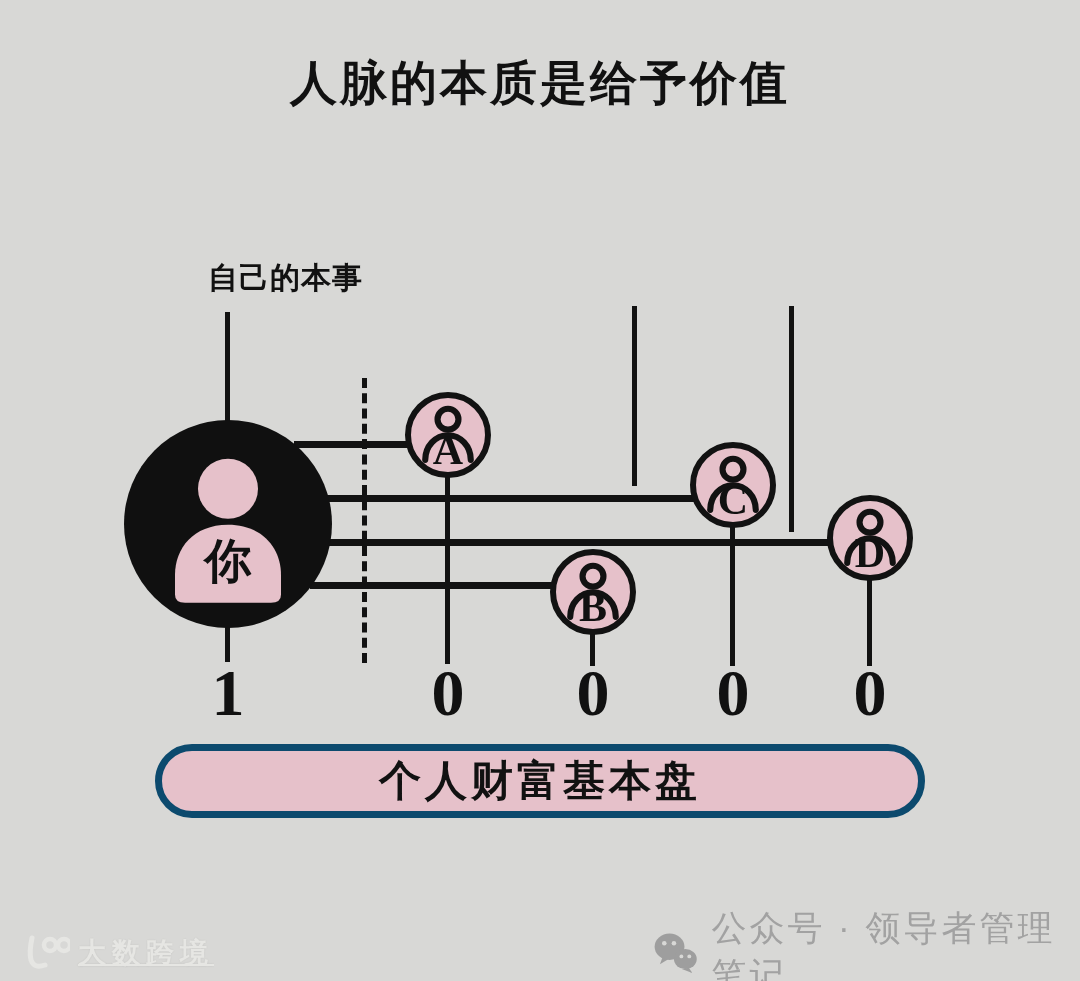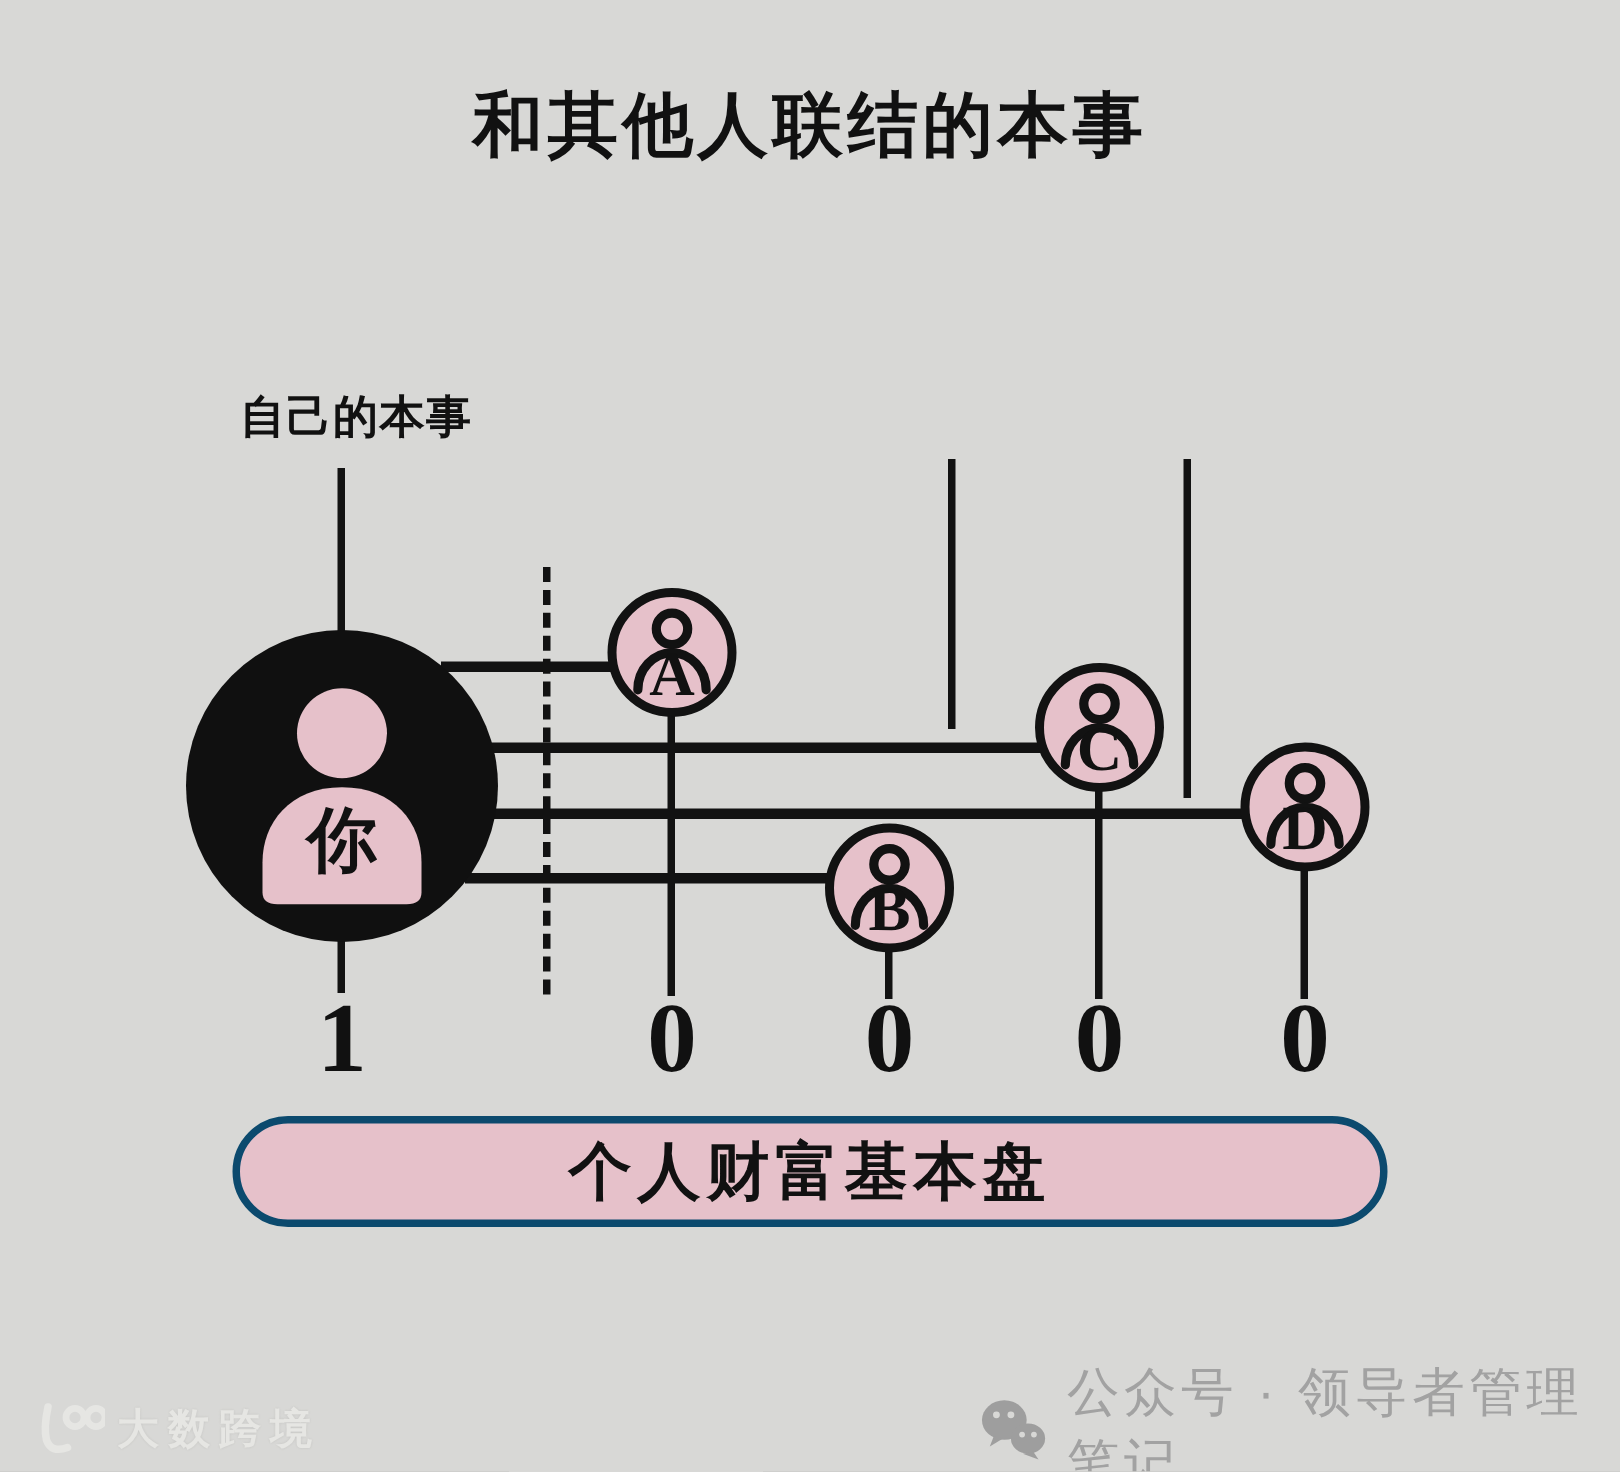--- a/index.html
+++ b/index.html
@@ -7,21 +7,21 @@
   #stage{
     position:relative;width:1080px;height:981px;margin:0 auto;
     background:#d8d8d6;overflow:hidden;
     font-family:"Liberation Serif", serif;color:#111;
   }
   .title{
     position:absolute;top:52px;left:0;width:100%;text-align:center;
     font-size:47px;font-weight:bold;letter-spacing:3px;
   }
   .branch-label{
-    position:absolute;top:258px;font-size:30px;font-weight:bold;letter-spacing:1px;
+    position:absolute;top:258px;font-size:30px;font-weight:bold;letter-spacing:1px;margin-left:48px;
   }
   .vline{position:absolute;width:5px;background:#121212;}
   .hline{position:absolute;height:7px;background:#121212;}
   .dashline{position:absolute;width:0;border-left:5px dashed #121212;}
   .you-circle{
     position:absolute;left:124px;top:420px;width:208px;height:208px;
     background:#101010;border-radius:50%;
   }
   .you-circle svg{position:absolute;left:50%;top:50%;transform:translate(-50%,-47%);}
   .you-label{
@@ -36,49 +36,50 @@
   .node .node-letter{
     position:absolute;left:0;bottom:1px;width:100%;text-align:center;
     font-size:42px;font-weight:bold;line-height:1;color:#111;
   }
   .value{
     position:absolute;top:660px;width:70px;text-align:center;
     font-size:66px;font-weight:bold;line-height:1;color:#111;
   }
   .base-bar{
     position:absolute;left:155px;top:744px;width:770px;height:74px;box-sizing:border-box;
-    background:#e6c1ca;border:5px solid #0c4a6e;border-radius:38px;
+    background:#e6c1ca;border:7px solid #0c4a6e;border-radius:38px;
     display:flex;align-items:center;justify-content:center;
   }
   .base-bar span{font-size:42px;font-weight:bold;letter-spacing:4px;}
   .author{
     position:absolute;left:490px;top:918px;font-size:31px;font-weight:600;
     color:#222;letter-spacing:2px;
   }
   .wechat-badge{position:absolute;left:652px;top:905px;display:flex;align-items:center;}
   .wechat-badge .wx-text{
     font-family:"Liberation Sans", sans-serif;
     font-size:35px;color:#a2a2a2;letter-spacing:3px;margin-left:12px;
   }
   .watermark{
     position:absolute;left:22px;top:932px;display:flex;align-items:center;
     opacity:0.85;
   }
   .watermark .wm-text{
     font-family:"Liberation Sans", sans-serif;
     font-size:28px;font-weight:bold;color:#e9e9e6;letter-spacing:6px;margin-left:8px;
     text-shadow:0 0 2px rgba(160,160,158,0.4);
+    text-decoration:underline;
   }
 </style>
 </head>
 <body>
 
 <div id="stage">
 
-  <div class="title">和其他人联结的本事</div>
+  <div class="title">人脉的本质是给予价值</div>
 
   <div class="branch-label" style="left:160px;">自己的本事</div>
 
   <div class="vline" style="left:225px;top:312px;height:110px;"></div>
   <div class="vline" style="left:632px;top:306px;height:180px;"></div>
   <div class="vline" style="left:789px;top:306px;height:226px;"></div>
   <div class="vline" style="left:445px;top:476px;height:188px;"></div>
   <div class="vline" style="left:590px;top:634px;height:32px;"></div>
   <div class="vline" style="left:730px;top:527px;height:139px;"></div>
   <div class="vline" style="left:867px;top:580px;height:86px;"></div>

